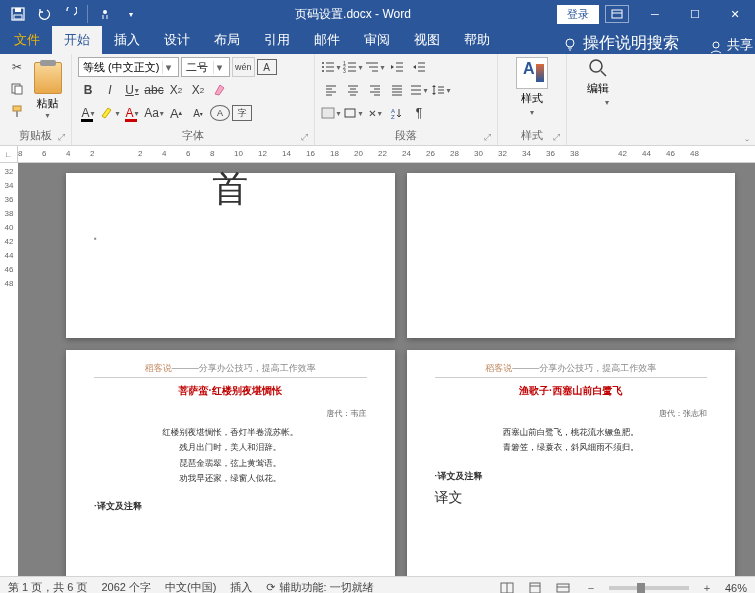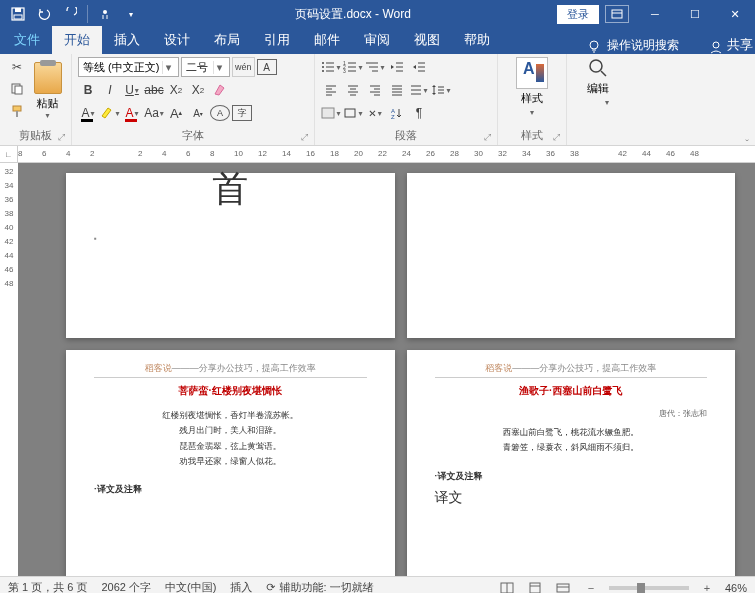--- a/index.html
+++ b/index.html
@@ -8,21 +8,21 @@
 .qat{display:flex;align-items:center;padding:0 6px;gap:2px;}
 .qat-btn{width:24px;height:24px;display:flex;align-items:center;justify-content:center;cursor:pointer;}
 .qat-sep{width:1px;height:18px;background:rgba(255,255,255,0.3);margin:0 3px;}
 .title{flex:1;text-align:center;font-size:12px;}
 .wincontrols{display:flex;align-items:center;}
 .win-btn{width:40px;height:24px;display:flex;align-items:center;justify-content:center;cursor:pointer;font-size:11px;}
 .login-btn{background:#fff;color:#2b579a;padding:2px 10px;margin-right:6px;font-size:11px;cursor:pointer;}
 .boxed{border:1px solid rgba(255,255,255,0.5);width:24px;height:18px;display:flex;align-items:center;justify-content:center;margin-right:6px;}
 .tabbar{height:26px;background:#2b579a;display:flex;align-items:flex-end;color:#fff;padding:0 2px;}
 .tab{padding:5px 12px;font-size:13px;cursor:pointer;}
-.tab.file{color:#7dd3fc;}
+.tab.file{color:#eab308;}
 .tab.active{background:#f3f3f3;color:#2b579a;}
 .tab-right{margin-left:auto;display:flex;align-items:center;gap:6px;padding-right:10px;}
 .lightbulb{width:14px;height:14px;}
 .share-btn{display:flex;align-items:flex-end;gap:4px;cursor:pointer;font-size:13px;}
 .ribbon{height:92px;background:#f3f3f3;border-bottom:1px solid #d4d4d4;display:flex;position:relative;}
 .rgroup{border-right:1px solid #e1e1e1;padding:3px 6px 2px 6px;display:flex;flex-direction:column;position:relative;}
 .rgroup-label{position:absolute;bottom:2px;left:0;right:0;text-align:center;font-size:11px;color:#666;}
 .rgroup-launcher{position:absolute;bottom:3px;right:3px;width:10px;height:10px;font-size:9px;color:#888;cursor:pointer;}
 .clip-area{display:flex;gap:2px;height:68px;}
 .paste-btn{width:38px;display:flex;flex-direction:column;align-items:center;justify-content:center;cursor:pointer;}
@@ -129,21 +129,21 @@
   <div class="tab">邮件</div>
   <div class="tab">审阅</div>
   <div class="tab">视图</div>
   <div class="tab">帮助</div>
   <div class="tab-right">
     <svg class="lightbulb" viewBox="0 0 14 14">
         <circle cx="7" cy="6" r="4" fill="none" stroke="#fff"></circle>
         <line x1="5" y1="11" x2="9" y2="11" stroke="#fff"></line>
         <line x1="6" y1="13" x2="8" y2="13" stroke="#fff"></line>
       </svg>
-    <span style="font-size:12px;">操作说明搜索</span>
+    <span style="font-size:16px;">操作说明搜索</span>
   </div>
   <div class="share-btn" style="margin-left:20px;">
     <svg width="14" height="14">
         <circle cx="7" cy="5" r="3" fill="none" stroke="#fff"></circle>
         <path d="M2 13 Q7 9 12 13" fill="none" stroke="#fff"></path>
       </svg>
     <span>共享</span>
   </div>
 </div>
 
@@ -437,20 +437,21 @@
     <div class="page" style="padding-top:0;">
       <div class="big-shou">首</div>
       <div style="font-size:8px;color:#888;margin-top:20px;">▪</div>
     </div>
 
     <div class="page"></div>
 
     <div class="page">
       <div class="page-hdr"><span class="hk">稻客说</span><span>———分享办公技巧，提高工作效率</span></div>
       <div class="page-title-red">菩萨蛮·红楼别夜堪惆怅</div>
+      <div class="byline">唐代：韦庄</div>
       <div class="poem" id="poem3">
           <div>红楼别夜堪惆怅，香灯半卷流苏帐。</div>
           <div>残月出门时，美人和泪辞。</div>
           <div>琵琶金翡翠，弦上黄莺语。</div>
           <div>劝我早还家，绿窗人似花。</div>
         </div>
       <div class="sec-title">·译文及注释</div>
     </div>
 
     <div class="page">

